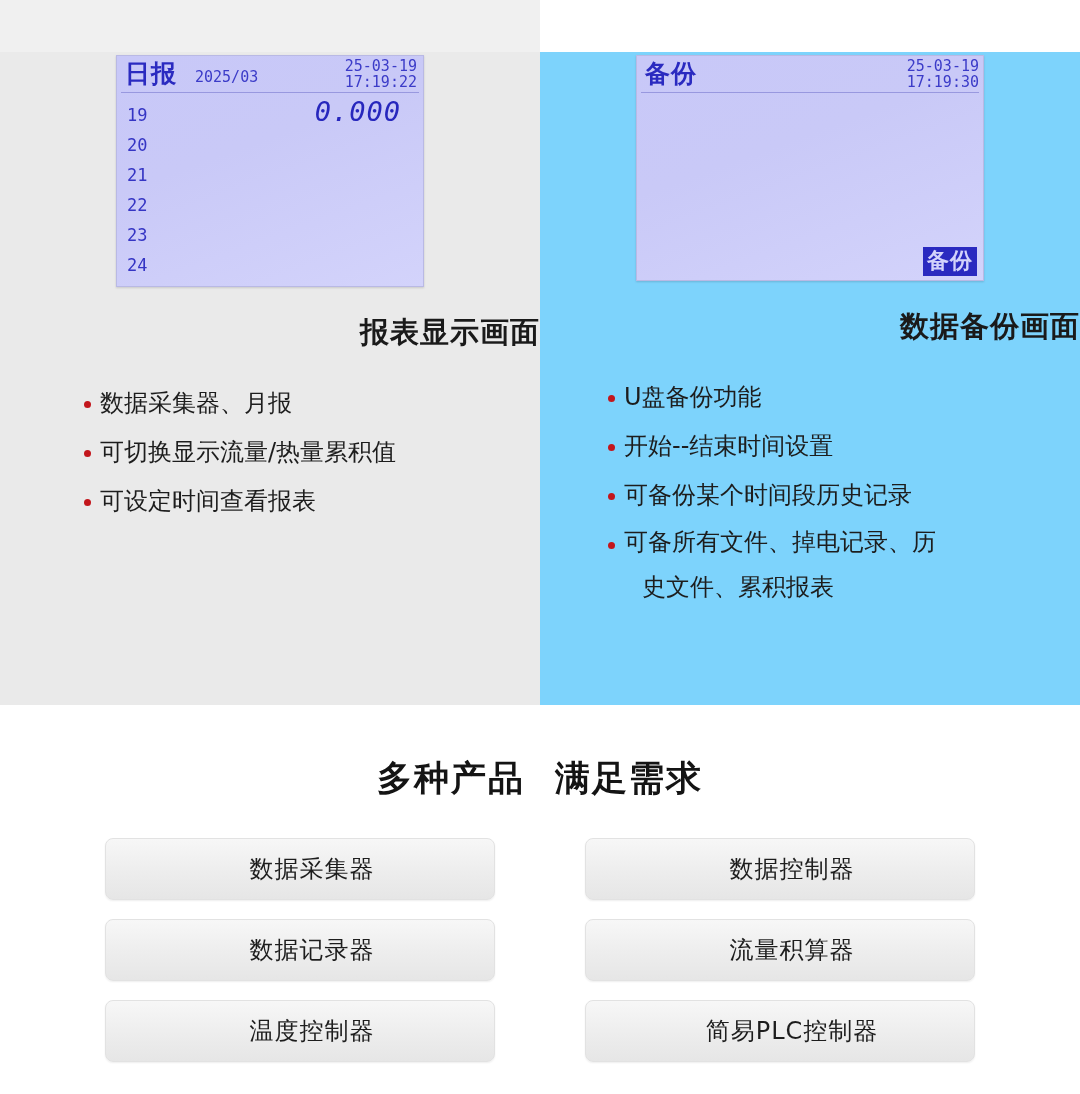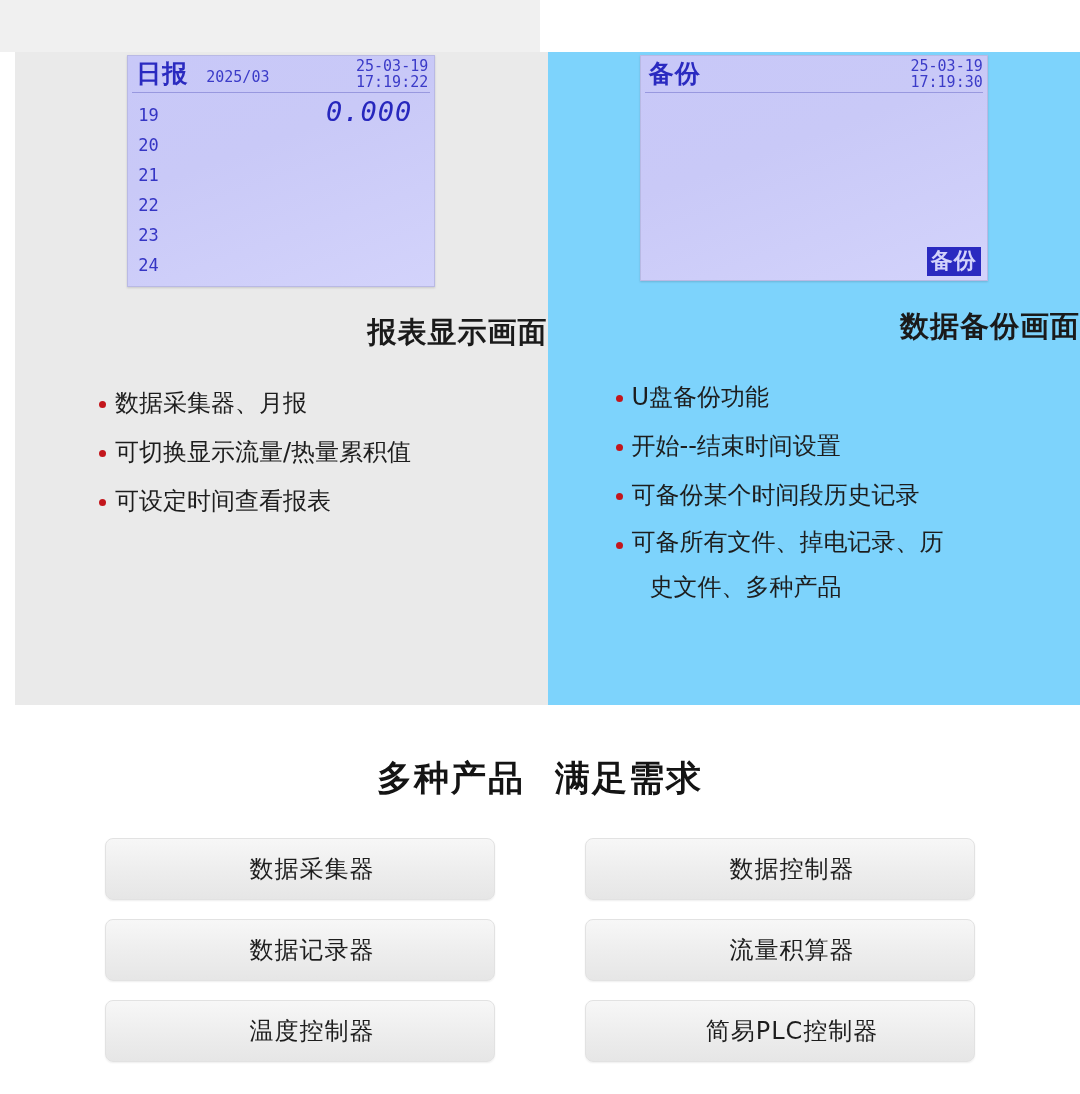--- a/index.html
+++ b/index.html
@@ -23,21 +23,21 @@
     display: flex;
     width: 1080px;
     height: 705px;
   }
   .feature-col {
     width: 540px;
     height: 705px;
     position: relative;
     padding-top: 55px;
   }
-  .feature-col.left  { background: #eaeaea; margin-left: 15px; }
+  .feature-col.left  { background: #eaeaea; }
   .feature-col.right { background: #7dd3fc; }
 
   
   .top-band {
     position: absolute;
     top: 0; left: 0;
     width: 1080px; height: 52px;
     display: flex;
     z-index: 4;
   }
@@ -308,21 +308,21 @@
         </div>
       </div>
 
       <div class="feat-title">数据备份画面</div>
 
       <ul class="bullets right-bullets">
         <li>U盘备份功能</li>
         <li>开始--结束时间设置</li>
         <li>可备份某个时间段历史记录</li>
         <li class="wrap1">可备所有文件、掉电记录、历</li>
-        <li class="cont">史文件、多种产品</li>
+        <li class="cont">史文件、累积报表</li>
       </ul>
     </div>
   </div>
 
   <div class="products">
     <div class="prod-title">
       <span>多种产品</span><span class="gap"></span><span>满足需求</span>
     </div>
 
     <div class="prod-grid">

